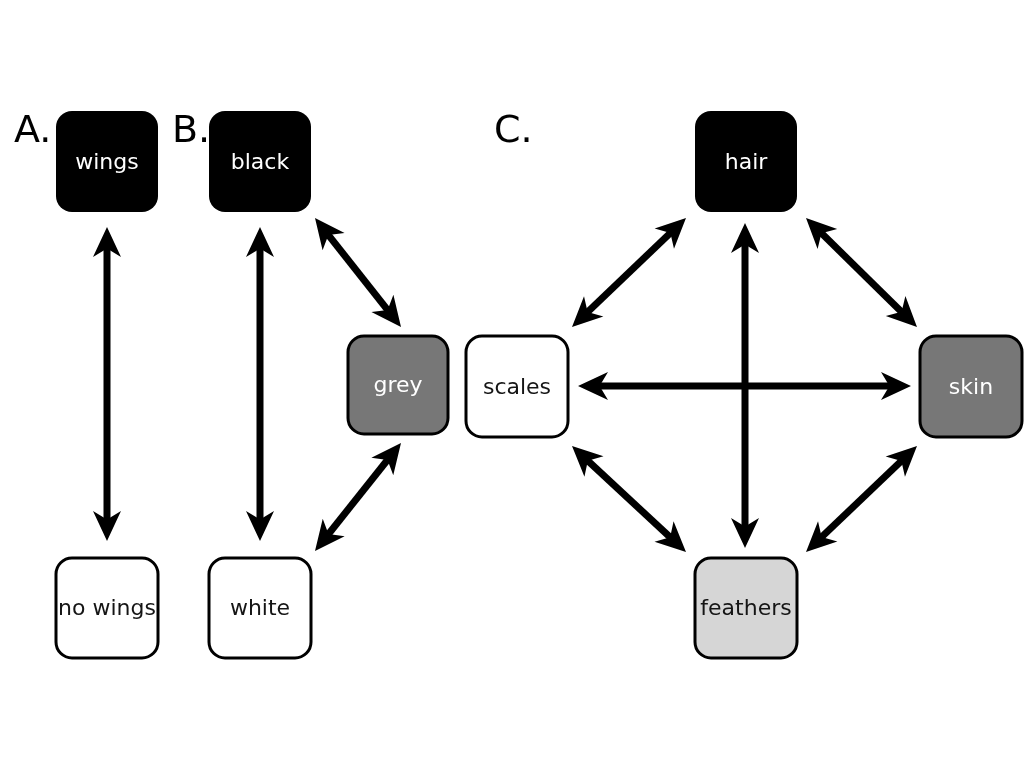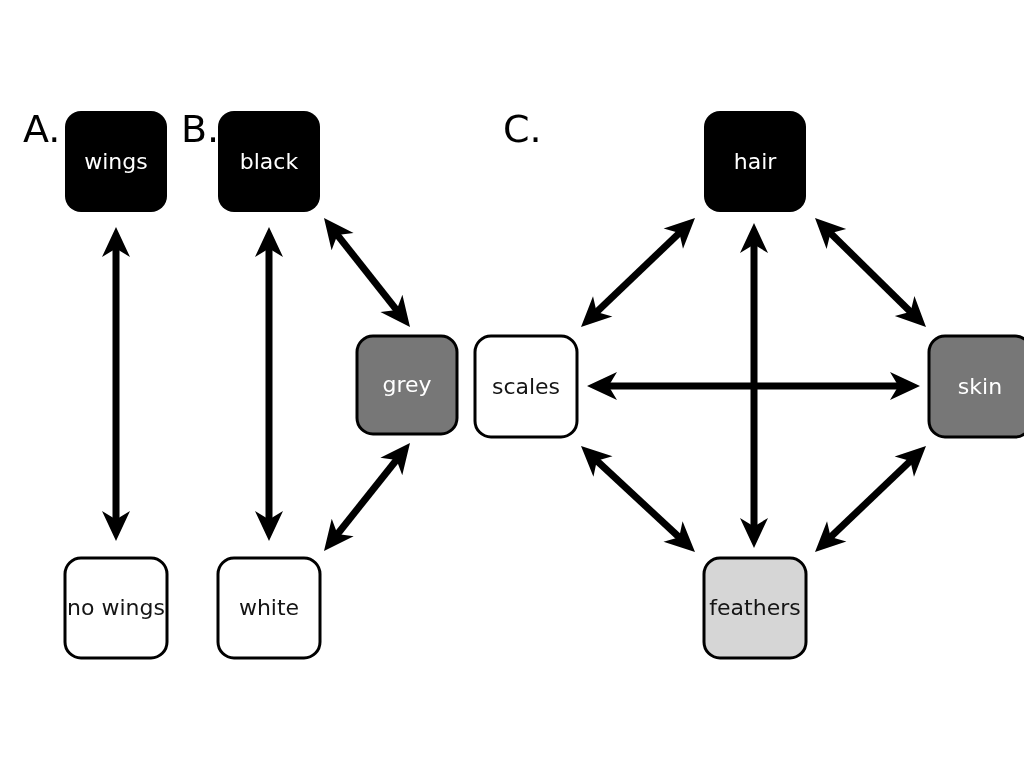--- a/index.html
+++ b/index.html
@@ -11,21 +11,20 @@
     width: 1024px;
     height: 768px;
     overflow: hidden;
     font-family: "DejaVu Sans", "Liberation Sans", sans-serif;
   }
   #canvas {
     position: relative;
     width: 976px;
     height: 768px;
     background: #ffffff;
-    margin-left: 9px;
   }
   svg#diagram {
     position: absolute;
     left: 0;
     top: 0;
     width: 1024px;
     height: 768px;
     display: block;
   }
   .panel-label {

